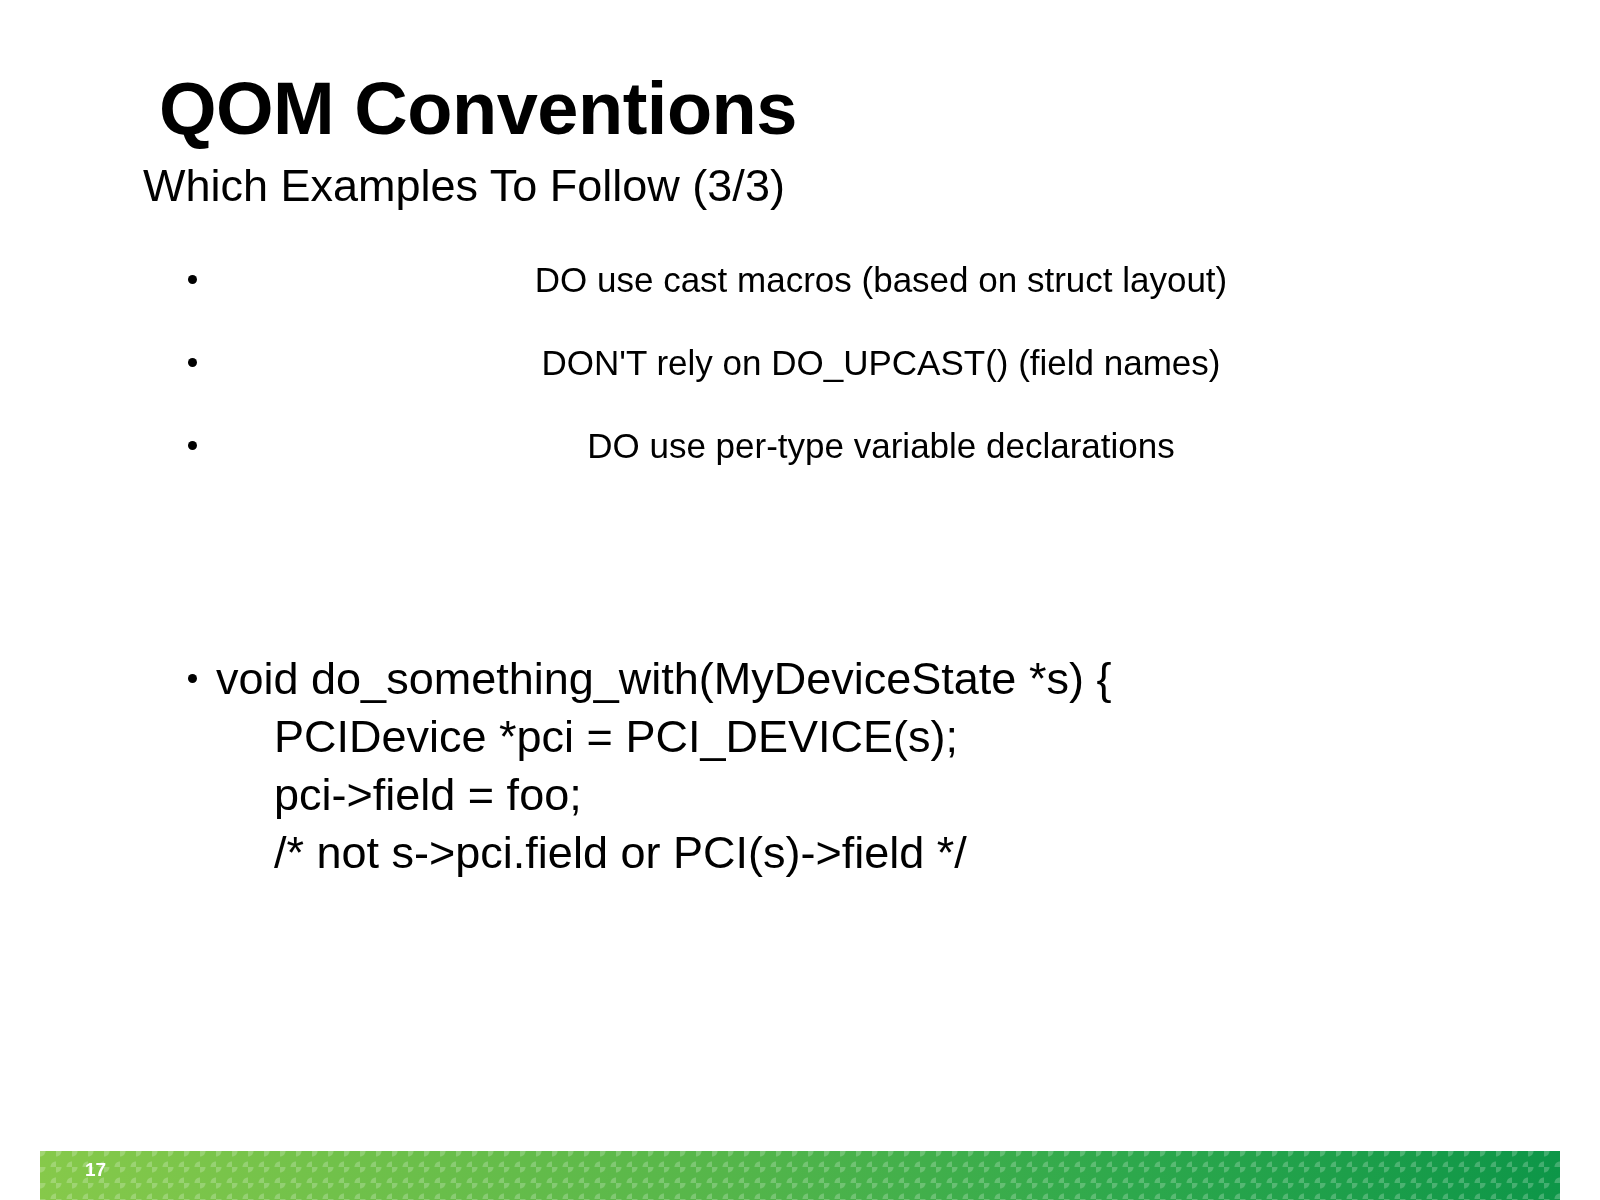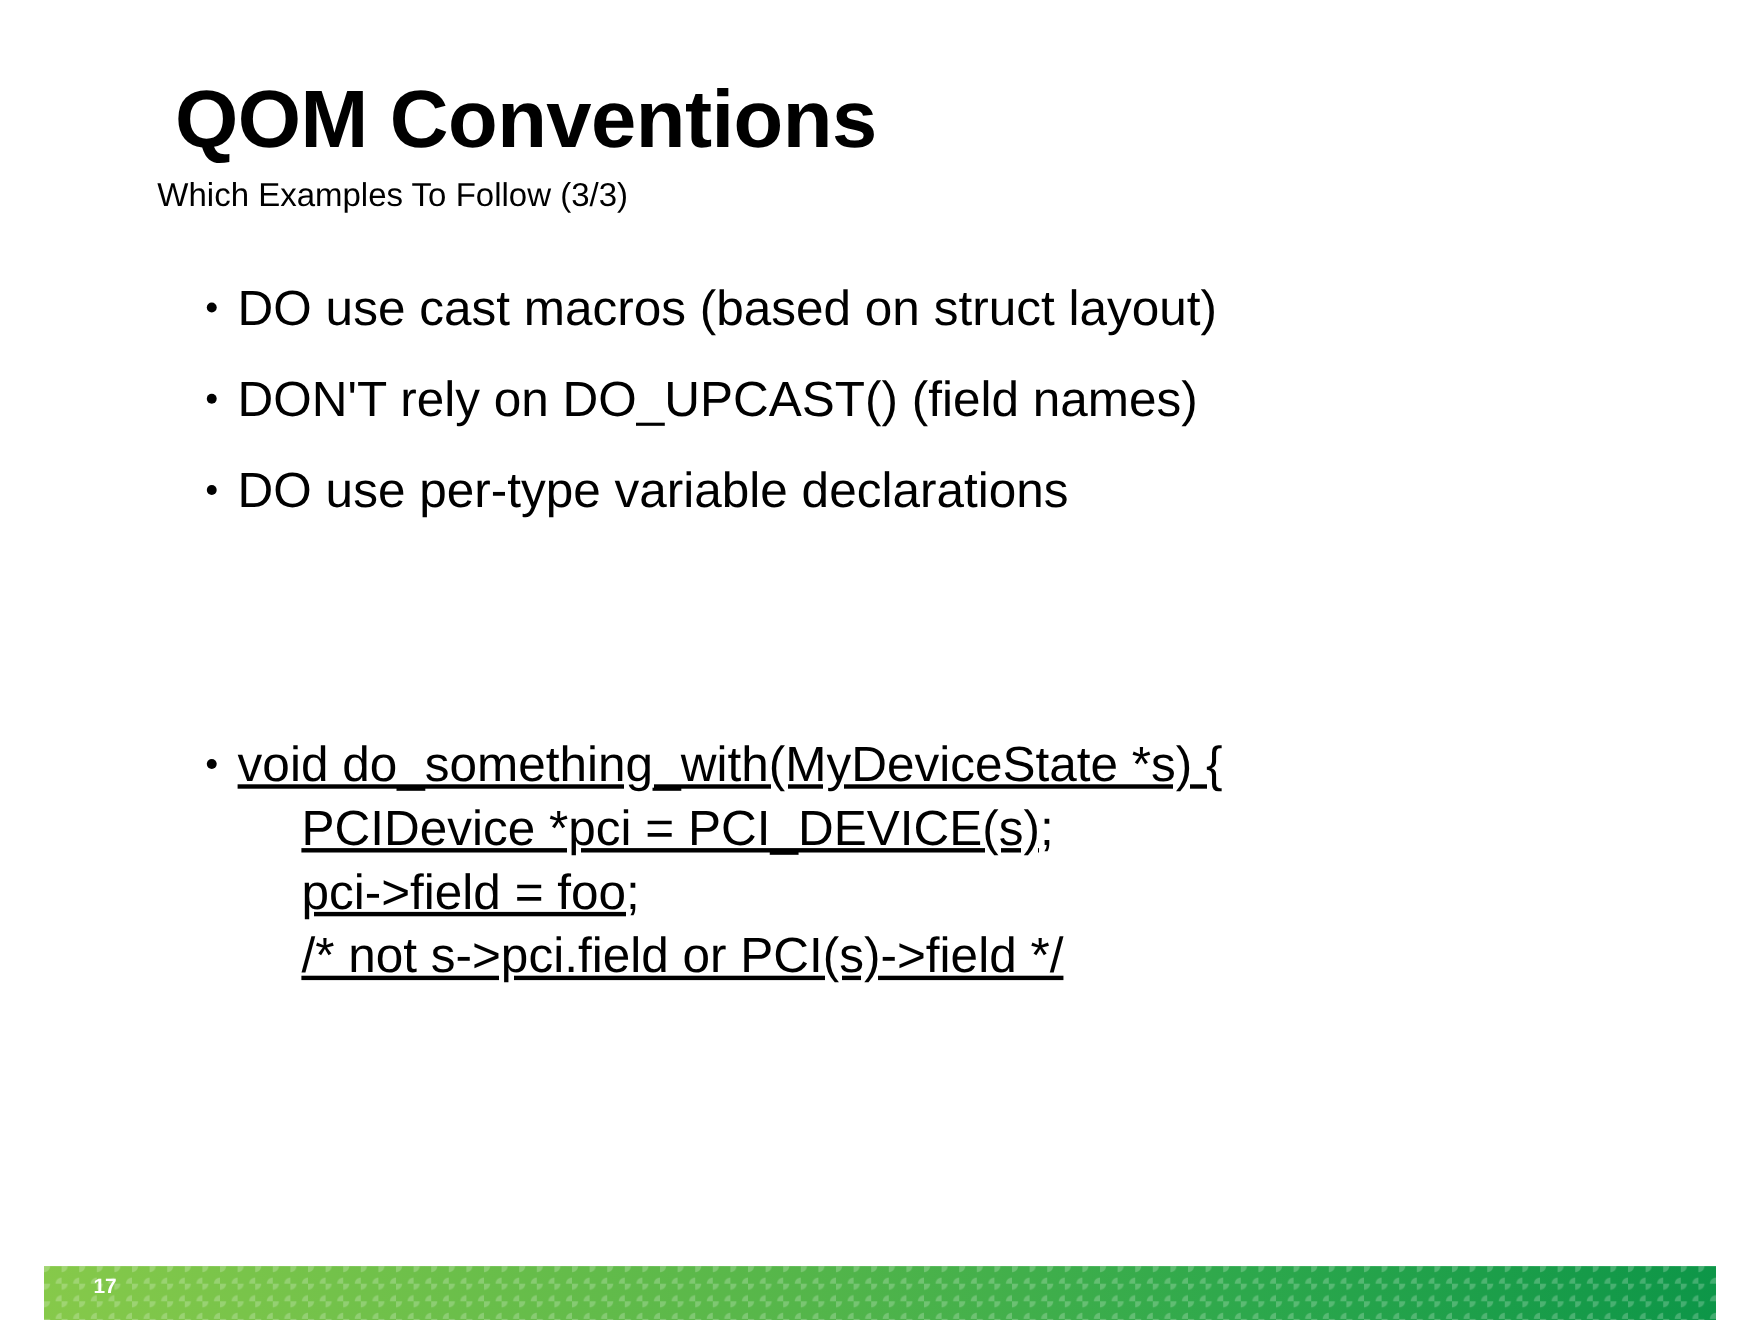--- a/index.html
+++ b/index.html
@@ -32,66 +32,66 @@
   .slide-title {
     font-size: 74px;
     font-weight: bold;
     line-height: 1.0;
     letter-spacing: -0.5px;
     color: #000000;
     margin: 16px;
     white-space: nowrap;
   }
   .slide-subtitle {
-    font-size: 30px;
+    font-size: 45px;
     font-weight: normal;
     line-height: 1.0;
     color: #000000;
     margin: 17px 0 0 0;
     white-space: nowrap;
   }
 
   
   .bullet-list {
     position: absolute;
     left: 186px;
     top: 252px;
     width: 1360px;
     list-style: none;
     margin: 0;
     padding: 0;
   }
   .bullet-item {
     position: relative;
     padding-left: 30px;
-    font-size: 45px;
+    font-size: 35px;
     line-height: 55px;
     height: 83px;
     white-space: nowrap;
+    text-align: center;
   }
   .bullet-dot {
     position: absolute;
     left: 2px;
     top: 23px;
     width: 9px;
     height: 9px;
     border-radius: 50%;
     background: #000000;
   }
   .bullet-text {
     display: inline-block;
   }
 
   
   .code-block {
     position: absolute;
     left: 186px;
-    top: 666px;
+    top: 650px;
     width: 1360px;
-    text-decoration: underline;
   }
   .code-first-line {
     position: relative;
     padding-left: 30px;
     font-size: 45px;
     line-height: 58px;
     white-space: nowrap;
   }
   .code-first-line .bullet-dot {
     top: 24px;

